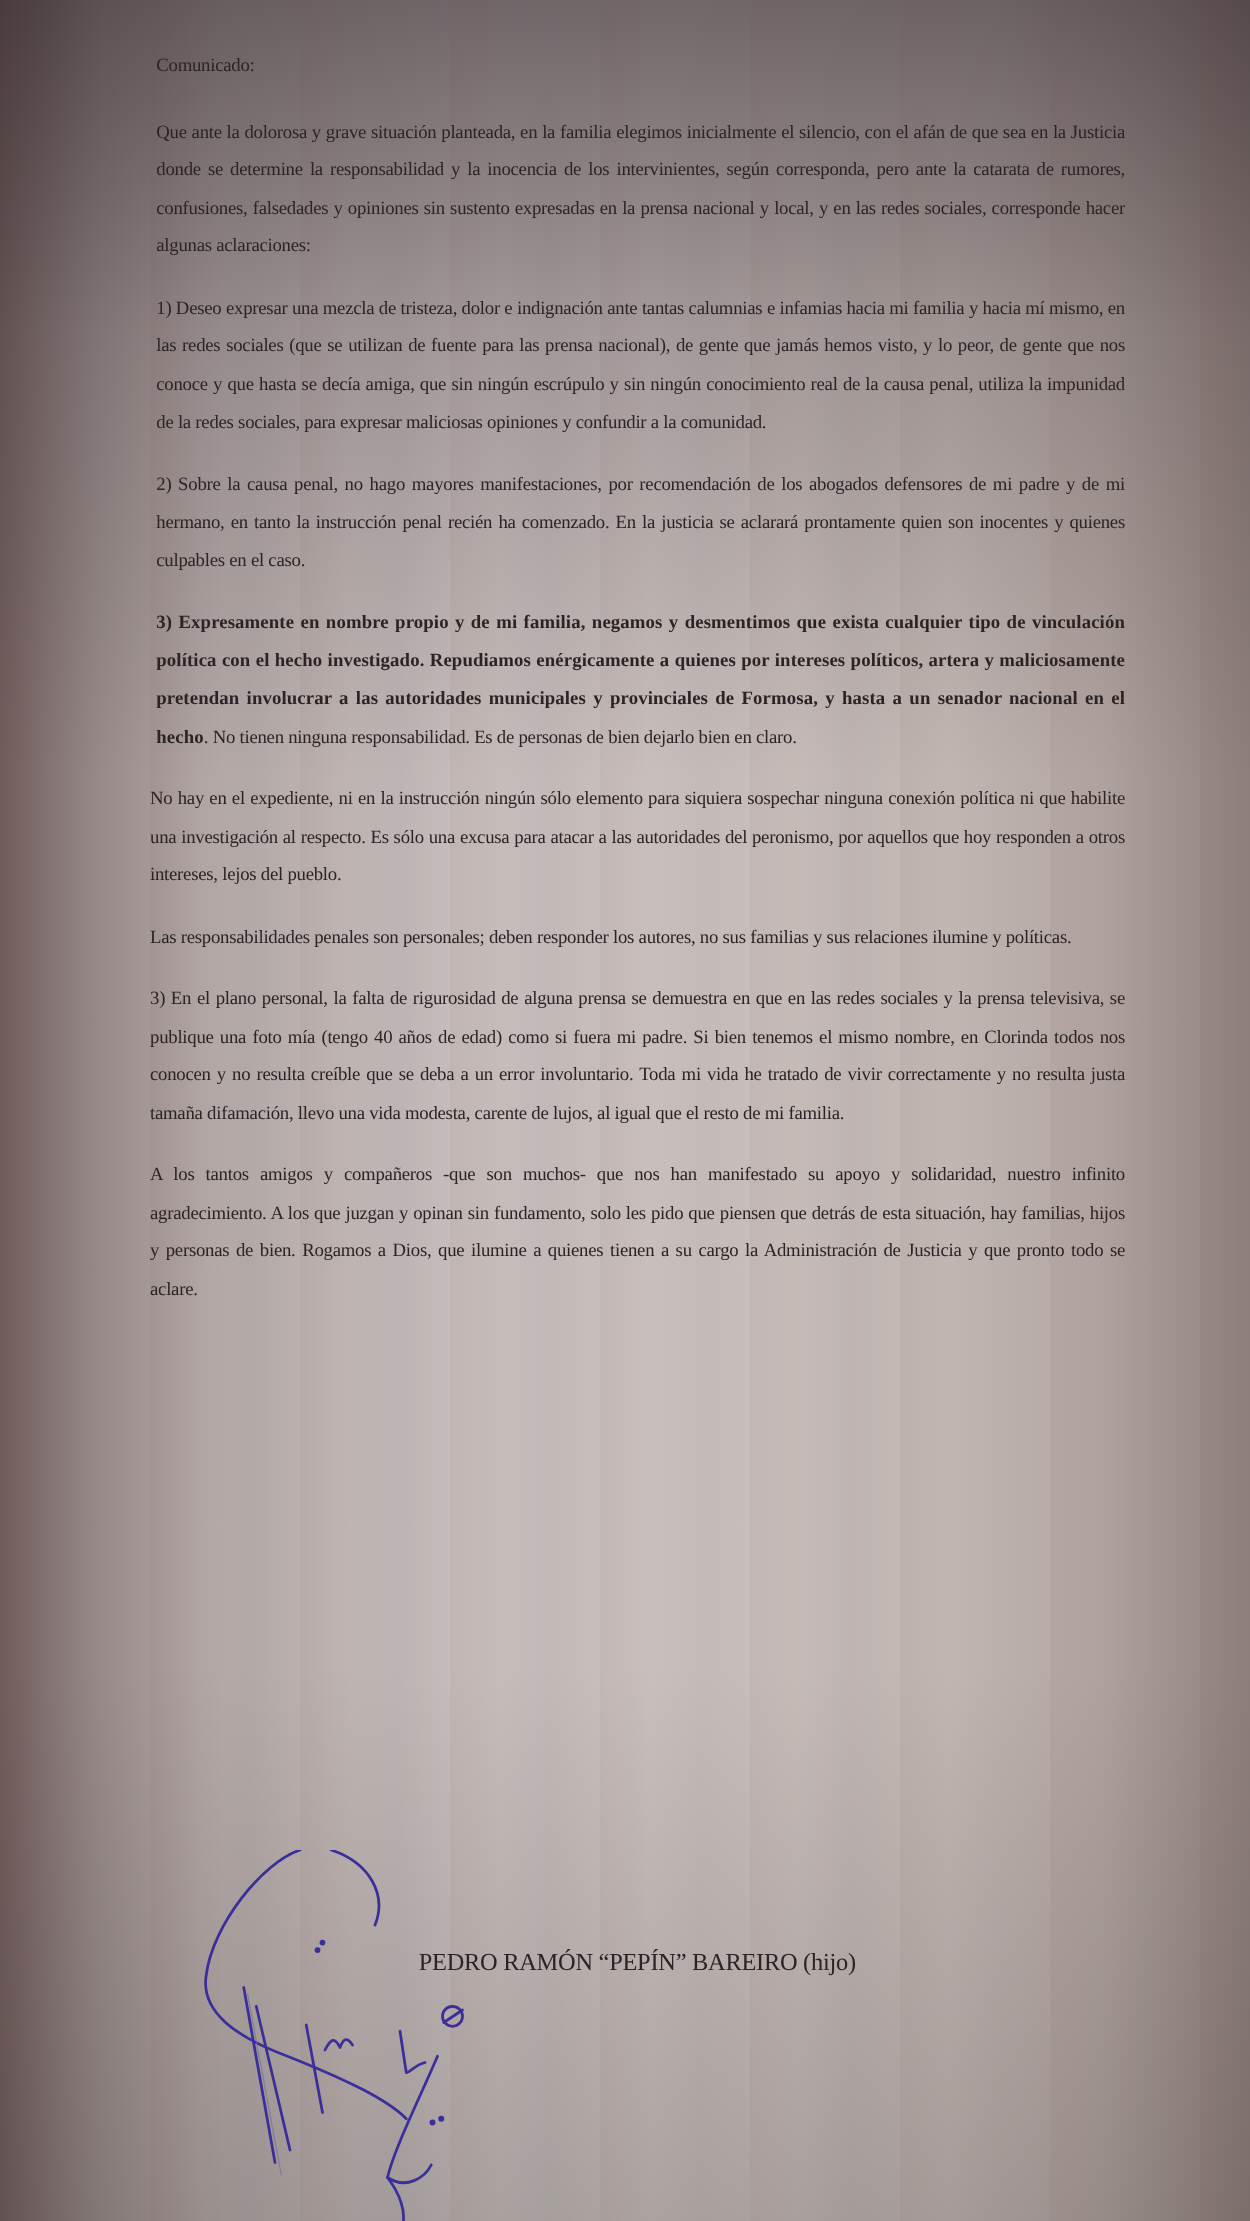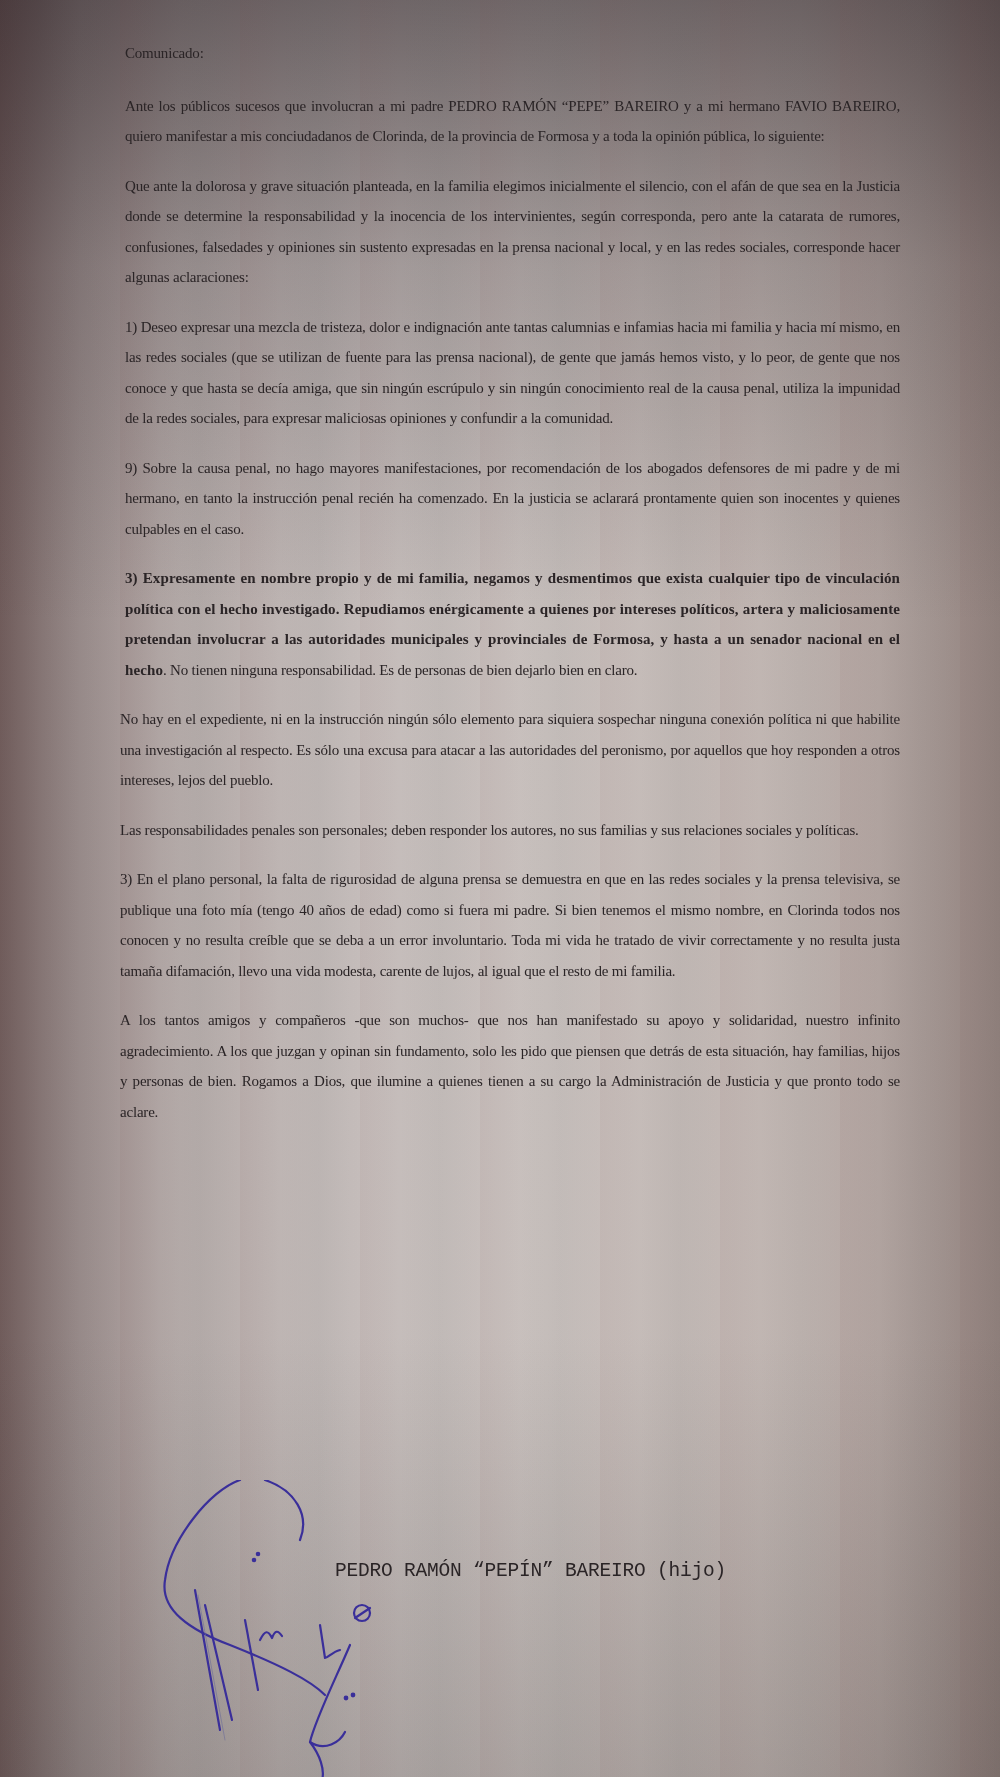--- a/index.html
+++ b/index.html
@@ -32,44 +32,42 @@
     .doc p { margin: 0 0 19px 0; }
     .title { margin-bottom: 22px !important; }
     .strong { font-weight: bold; letter-spacing: 0.1px; }
     .p-shift-left { margin-left: -5px !important; font-family: Liberation Serif, serif; }
     .signature-name {
       position: absolute;
       left: 335px;
       top: 1560px;
       font-size: 19.5px;
       letter-spacing: -0.2px;
-      font-family: Liberation Mono, monospace;
     }
     .signature-svg {
       position: absolute;
       left: 150px;
       top: 1480px;
       width: 330px;
       height: 300px;
     }
   </style>
 </head>
 <body>
 
 <div class="paper-stripes"></div>
 
 <div class="doc">
   <p class="title">Comunicado:</p>
-  <p>Ante los públicos sucesos que involucran a mi padre PEDRO RAMÓN “PEPE” BAREIRO y a mi hermano FAVIO BAREIRO, quiero manifestar a mis conciudadanos de Clorinda, de la provincia de Formosa y a toda la opinión pública, lo siguiente:</p>
   <p>Que ante la dolorosa y grave situación planteada, en la familia elegimos inicialmente el silencio, con el afán de que sea en la Justicia donde se determine la responsabilidad y la inocencia de los intervinientes, según corresponda, pero ante la catarata de rumores, confusiones, falsedades y opiniones sin sustento expresadas en la prensa nacional y local, y en las redes sociales, corresponde hacer algunas aclaraciones:</p>
   <p>1) Deseo expresar una mezcla de tristeza, dolor e indignación ante tantas calumnias e infamias hacia mi familia y hacia mí mismo, en las redes sociales (que se utilizan de fuente para las prensa nacional), de gente que jamás hemos visto, y lo peor, de gente que nos conoce y que hasta se decía amiga, que sin ningún escrúpulo y sin ningún conocimiento real de la causa penal, utiliza la impunidad de la redes sociales, para expresar maliciosas opiniones y confundir a la comunidad.</p>
-  <p>9) Sobre la causa penal, no hago mayores manifestaciones, por recomendación de los abogados defensores de mi padre y de mi hermano, en tanto la instrucción penal recién ha comenzado. En la justicia se aclarará prontamente quien son inocentes y quienes culpables en el caso.</p>
+  <p>2) Sobre la causa penal, no hago mayores manifestaciones, por recomendación de los abogados defensores de mi padre y de mi hermano, en tanto la instrucción penal recién ha comenzado. En la justicia se aclarará prontamente quien son inocentes y quienes culpables en el caso.</p>
   <p><span class="strong">3) Expresamente en nombre propio y de mi familia, negamos y desmentimos que exista cualquier tipo de vinculación política con el hecho investigado. Repudiamos enérgicamente a quienes por intereses políticos, artera y maliciosamente pretendan involucrar a las autoridades municipales y provinciales de Formosa, y hasta a un senador nacional en el hecho</span><span>. No tienen ninguna responsabilidad. Es de personas de bien dejarlo bien en claro.</span></p>
   <p class="p-shift-left">No hay en el expediente, ni en la instrucción ningún sólo elemento para siquiera sospechar ninguna conexión política ni que habilite una investigación al respecto. Es sólo una excusa para atacar a las autoridades del peronismo, por aquellos que hoy responden a otros intereses, lejos del pueblo.</p>
-  <p class="p-shift-left">Las responsabilidades penales son personales; deben responder los autores, no sus familias y sus relaciones sociales y políticas.</p>
+  <p class="p-shift-left">Las responsabilidades penales son personales; deben responder los autores, no sus familias y sus relaciones ilumine y políticas.</p>
   <p class="p-shift-left">3) En el plano personal, la falta de rigurosidad de alguna prensa se demuestra en que en las redes sociales y la prensa televisiva, se publique una foto mía (tengo 40 años de edad) como si fuera mi padre. Si bien tenemos el mismo nombre, en Clorinda todos nos conocen y no resulta creíble que se deba a un error involuntario. Toda mi vida he tratado de vivir correctamente y no resulta justa tamaña difamación, llevo una vida modesta, carente de lujos, al igual que el resto de mi familia.</p>
   <p class="p-shift-left">A los tantos amigos y compañeros -que son muchos- que nos han manifestado su apoyo y solidaridad, nuestro infinito agradecimiento. A los que juzgan y opinan sin fundamento, solo les pido que piensen que detrás de esta situación, hay familias, hijos y personas de bien. Rogamos a Dios, que ilumine a quienes tienen a su cargo la Administración de Justicia y que pronto todo se aclare.</p>
 </div>
 
 <svg class="signature-svg" viewBox="0 0 330 300" fill="none" stroke="#3a2f9a" stroke-width="2.2" stroke-linecap="round" stroke-linejoin="round">
   <path d="M90 0 C 60 10, 20 60, 15 100 C 10 130, 40 150, 80 165 C 130 185, 160 200, 175 215"></path>
   <path d="M115 0 C 145 10, 160 35, 150 60"></path>
   <path d="M45 110 L 70 250"></path>
   <path d="M55 125 L 82 240"></path>
   <path d="M95 140 L 108 210"></path>

